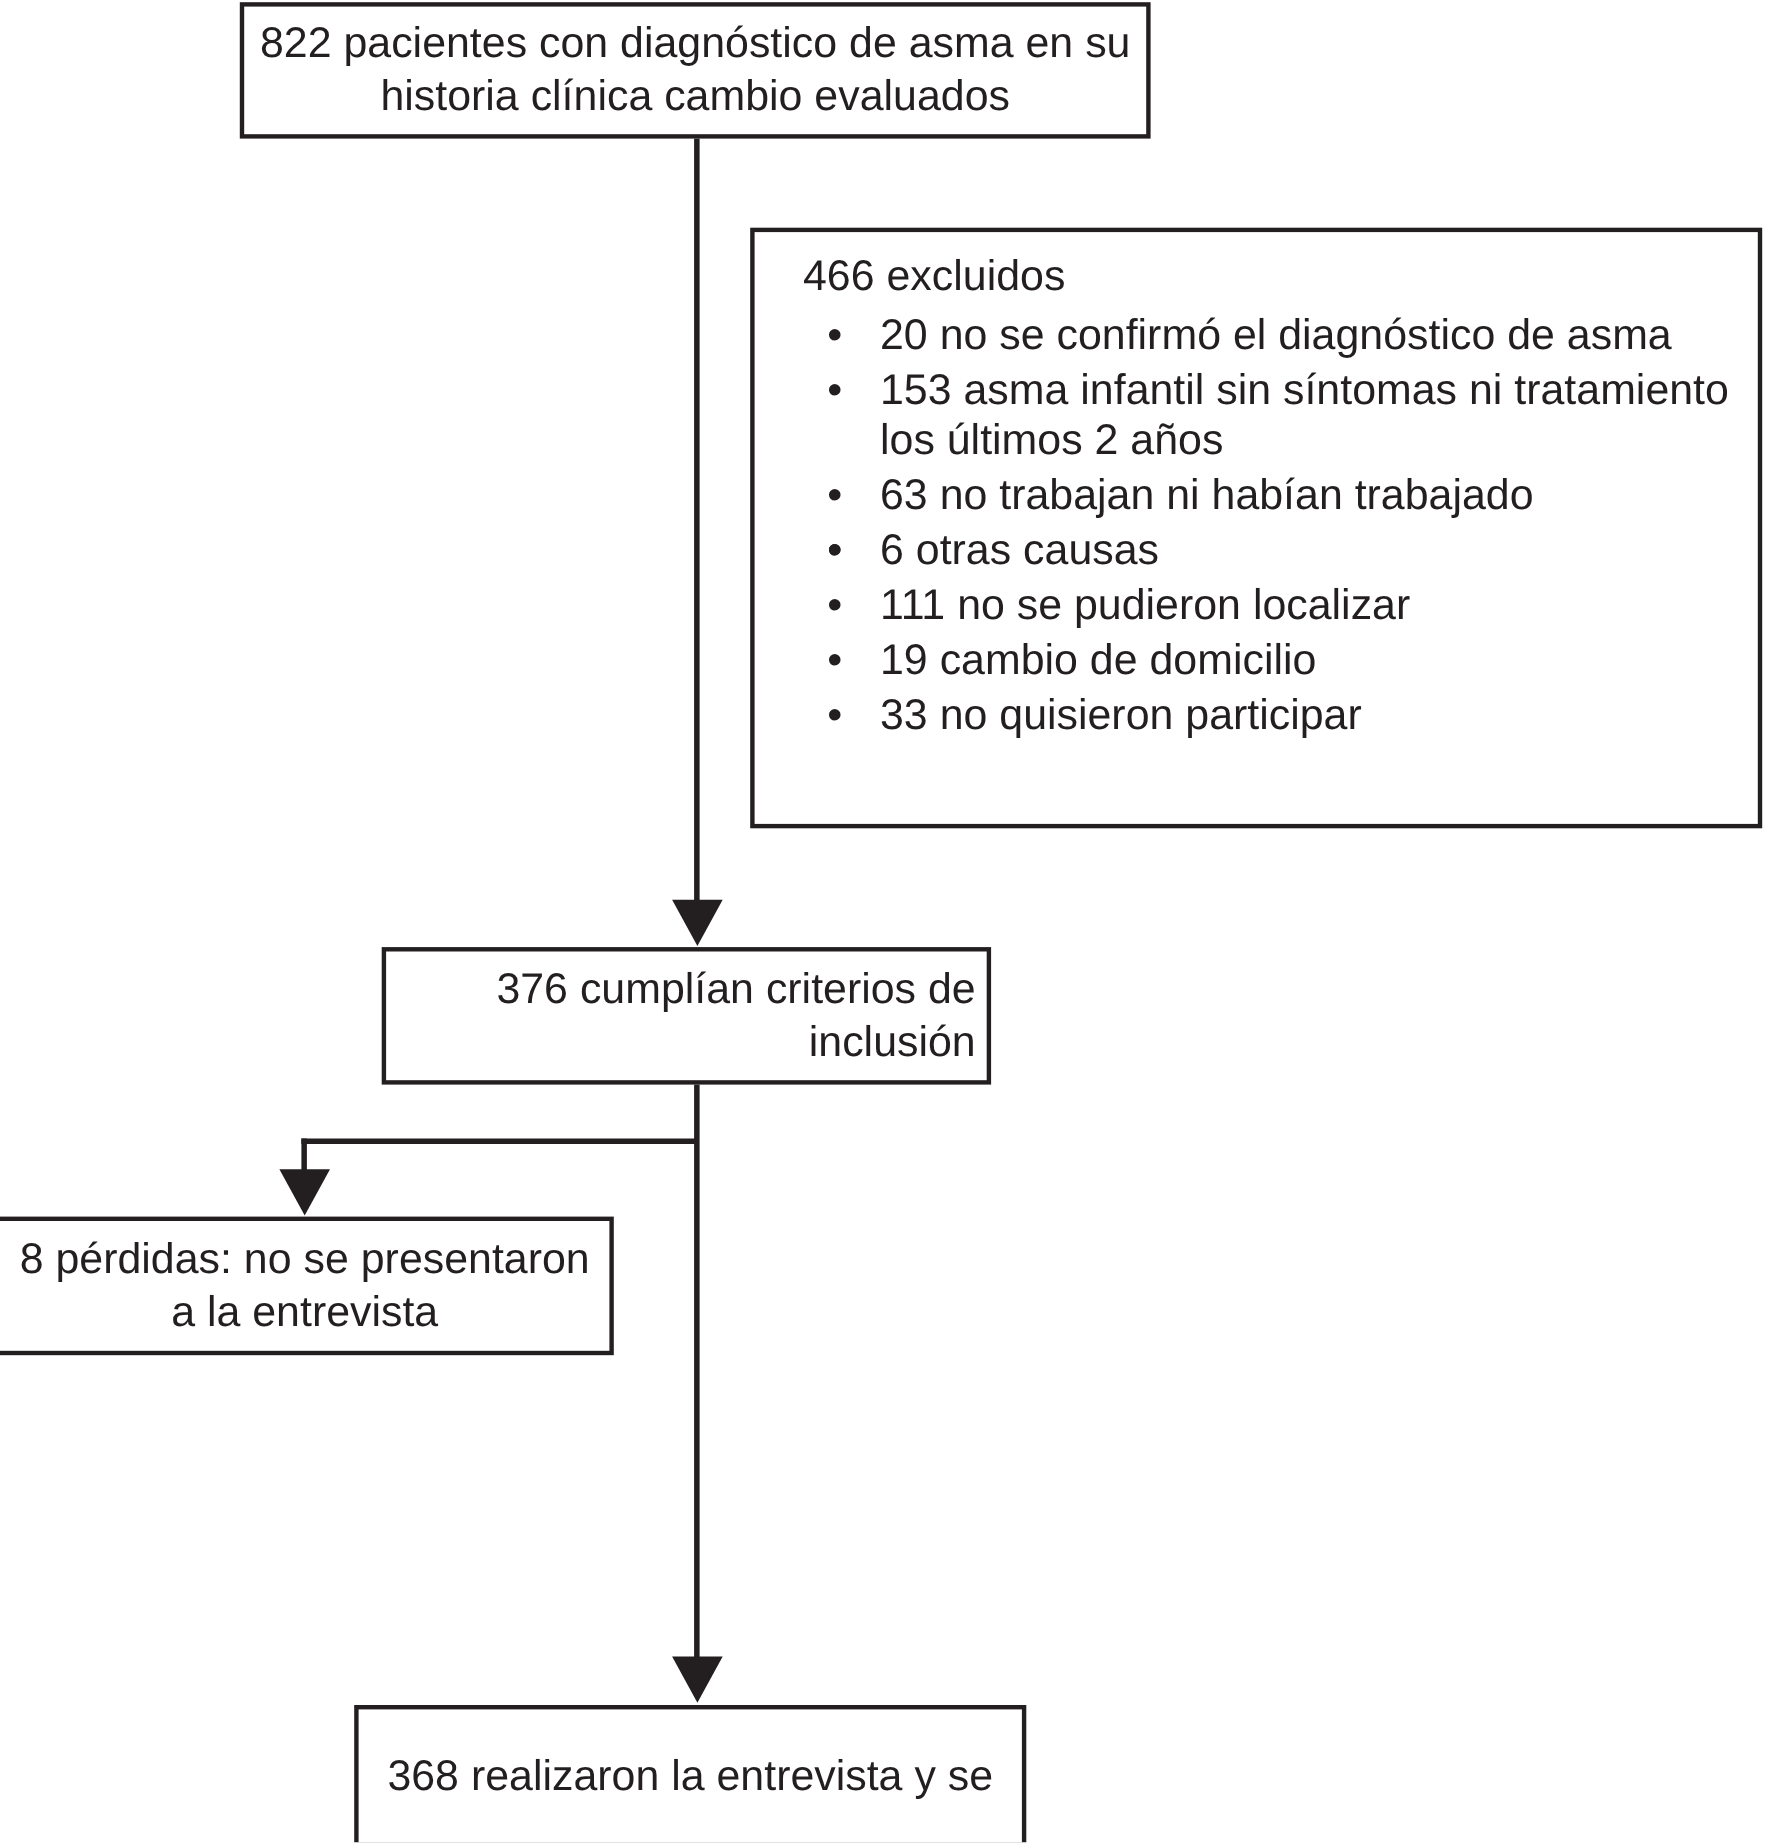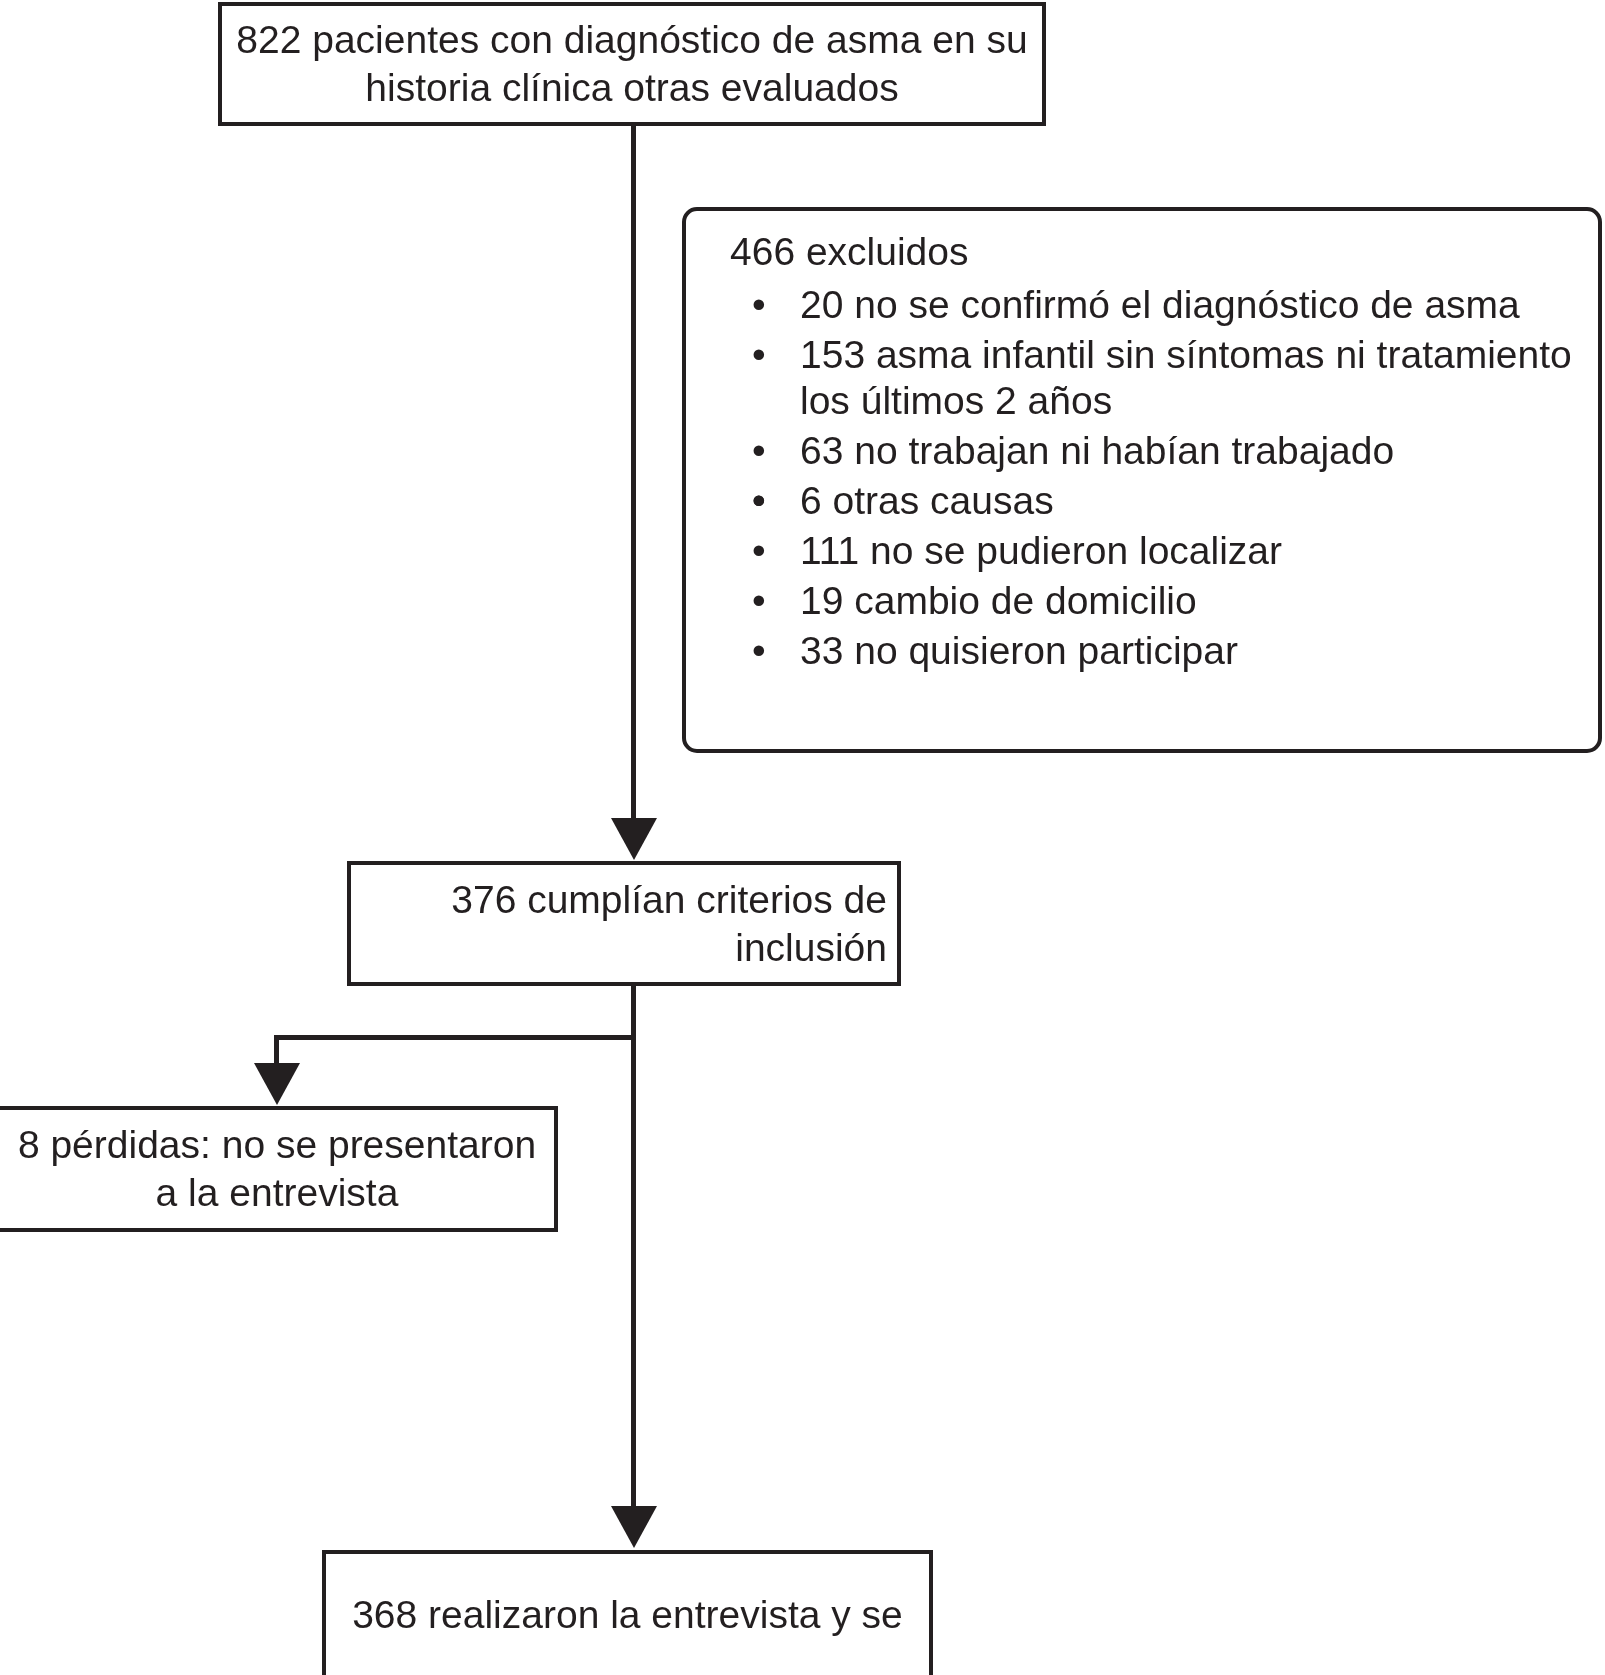--- a/index.html
+++ b/index.html
@@ -42,21 +42,20 @@
     height: 124px;
   }
   #box-excluded {
     left: 682px;
     top: 207px;
     width: 920px;
     height: 546px;
     display: block;
     text-align: left;
     padding: 18px 14px 10px 26px;
-    border-radius: 15px;
   }
   #box-included {
     left: 347px;
     top: 861px;
     width: 554px;
     height: 125px;
     text-align: right;
   }
   #box-losses {
     left: -4px;
@@ -120,21 +119,21 @@
   }
 </style>
 </head>
 <body>
 
 <div id="canvas">
 
   <div class="box" id="box-screened">
     <div class="inner">
       <span>822 pacientes con diagnóstico de asma en su</span><br>
-      <span>historia clínica otras evaluados</span>
+      <span>historia clínica cambio evaluados</span>
     </div>
   </div>
 
   <div class="vline" style="left:631px; top:126px; height:694px;"></div>
   <div class="arrowhead" style="left:611px; top:818px;"></div>
 
   <div class="box" id="box-excluded">
     <div class="excl-title">466 excluidos</div>
     <ul class="excl-list">
       <li>

